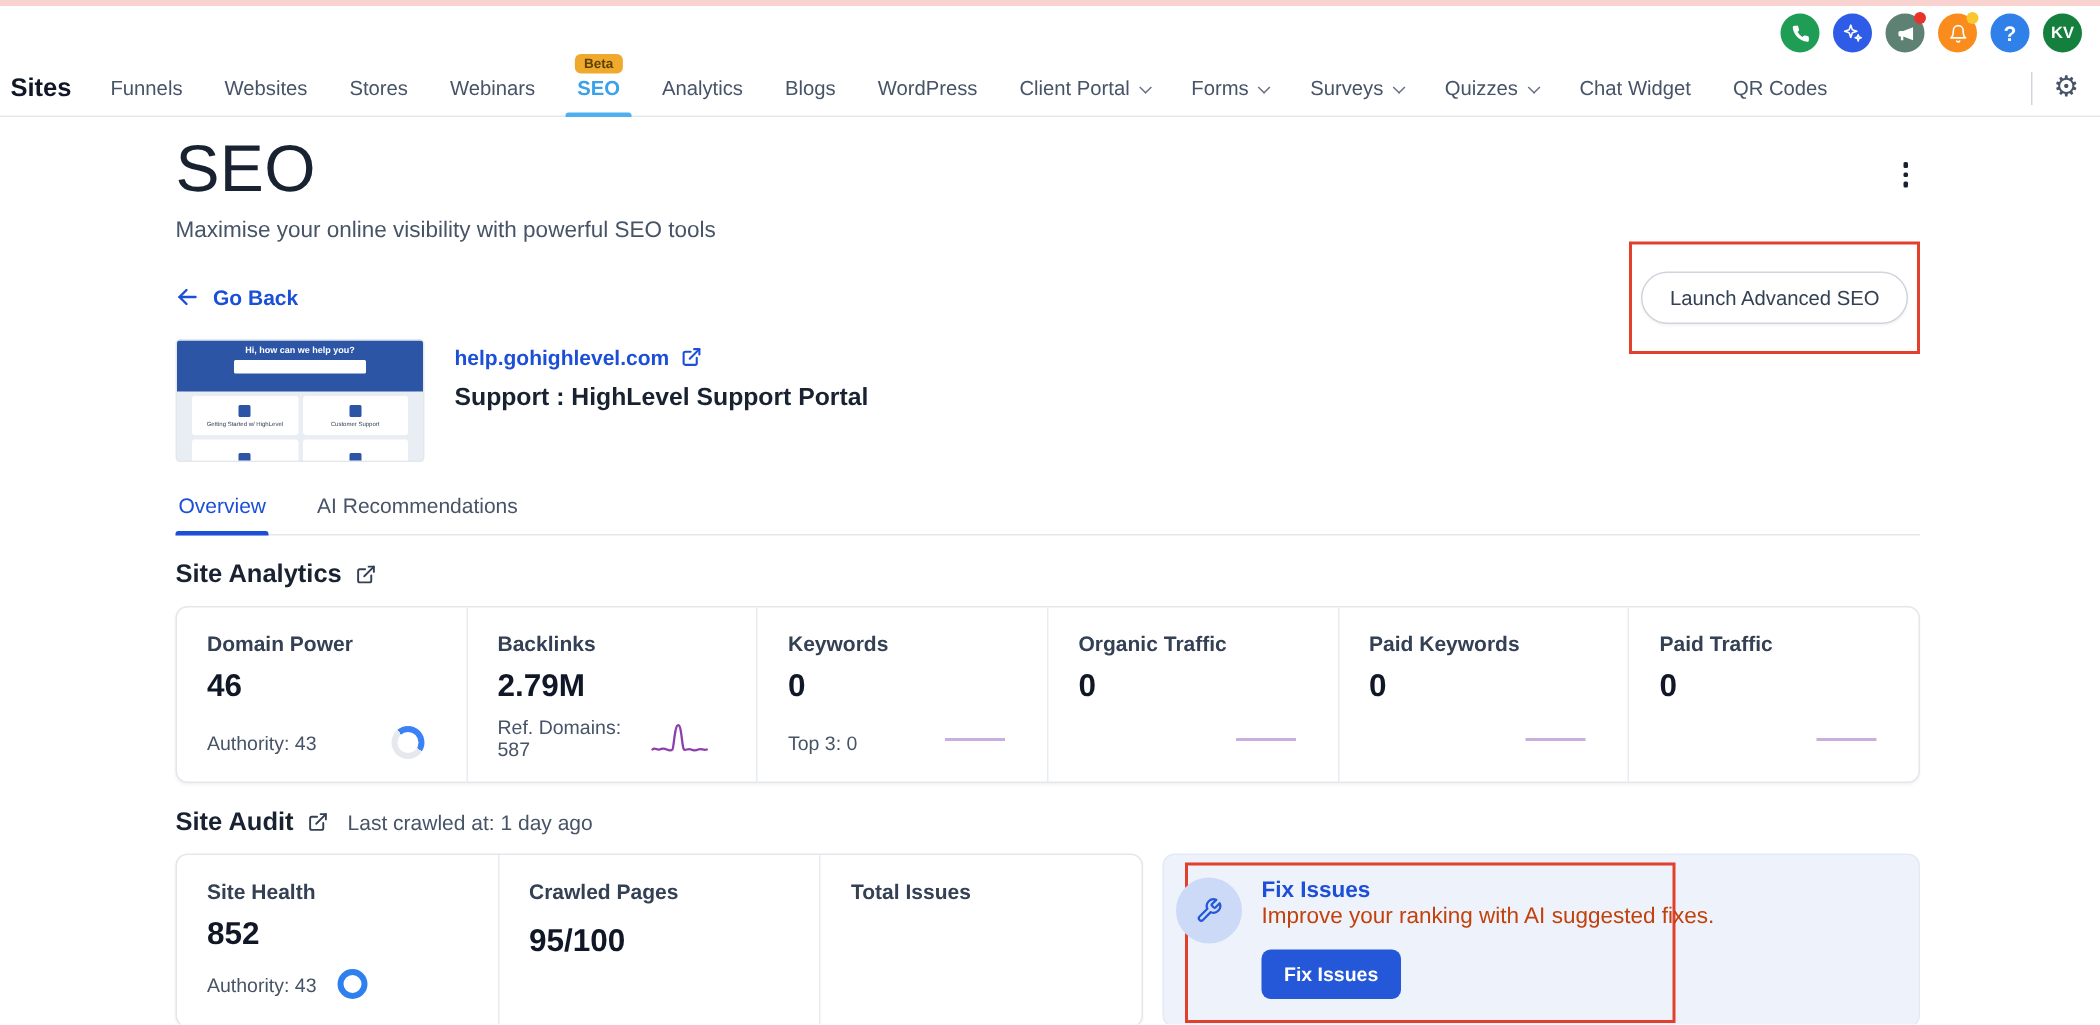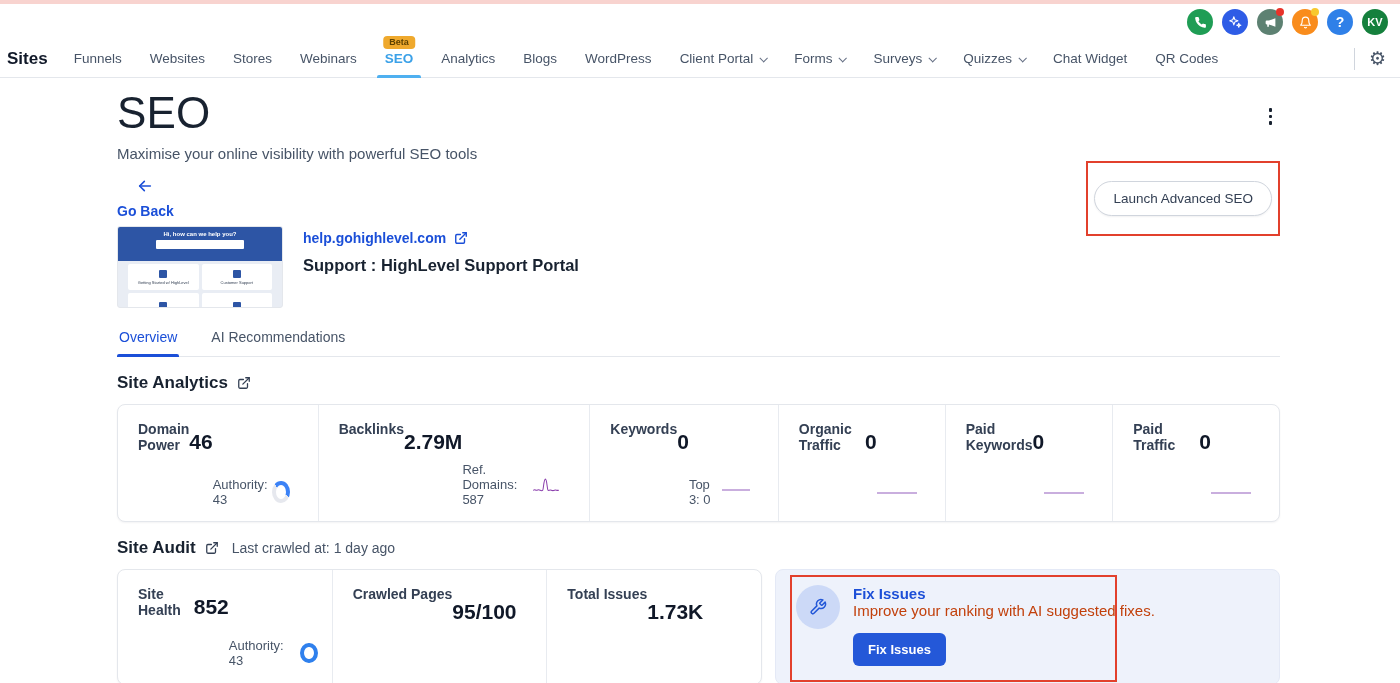--- a/index.html
+++ b/index.html
@@ -42,21 +42,21 @@
   .content { padding:0 0 0 117px; width:1400px; }
   .inner { width:1163px; }
 
   .page-head { display:flex; align-items:flex-start; justify-content:space-between; margin-top:10px; }
   h1 { font-size:44px; font-weight:500; color:#182230; letter-spacing:.2px; }
   .kebab { display:flex; flex-direction:column; gap:3px; padding:8px; margin-top:12px; cursor:pointer; }
   .kebab i { width:3.5px; height:3.5px; background:#182230; border-radius:1px; }
   .subtitle { font-size:15px; color:#475467; margin-top:7px; }
 
   .row-back { display:flex; align-items:center; justify-content:space-between; margin-top:12px; height:48px; }
-  .goback { display:flex; align-items:center; gap:9px; color:#1b4fd8; font-size:14px; font-weight:700; cursor:pointer; text-decoration:none;flex-direction:column; }
+  .goback { display:flex; align-items:center; gap:9px; color:#1b4fd8; font-size:14px; font-weight:700; cursor:pointer; text-decoration:none; }
   .red-box { border:2px solid #e2402c; }
   .launch-wrap { padding:18px 6px; }
   .launch-btn { background:#fff; border:1px solid #d0d5dd; border-radius:20px; padding:9px 18px; font-size:13.5px; font-weight:500; color:#344054; box-shadow:0 1px 2px rgba(16,24,40,.06); cursor:pointer; font-family:inherit; }
 
   
   .site-row { display:flex; gap:20px; margin-top:4px; }
   .thumb { width:166px; height:82px; border:1px solid #e4e7ec; border-radius:3px; overflow:hidden; background:#e9edf4; flex:none; cursor:pointer; }
   .thumb-head { background:#2d55a5; height:34px; text-align:center; padding-top:4px; }
   .thumb-head .t { color:#fff; font-size:6px; font-weight:700; }
   .thumb-search { width:88px; height:9px; background:#fff; border-radius:1px; margin:3px auto 0; }
@@ -76,38 +76,38 @@
 
   
   .sec-head { display:flex; align-items:center; gap:9px; margin-top:16px; }
   .sec-head h2 { font-size:17px; font-weight:700; color:#182230; }
   .sec-head .ext { color:#344054; }
   .crawled { font-size:14px; color:#475467; margin-left:4px; }
 
   
   .card { background:#fff; border:1px solid #e4e7ec; border-radius:8px; box-shadow:0 1px 2px rgba(16,24,40,.05); }
   .metrics-card { display:flex; margin-top:11px; height:118px; }
-  .mcol { flex:1; padding:16px 14px 14px 20px; display:flex; flex-direction:row; }
+  .mcol { flex:1; padding:16px 14px 14px 20px; display:flex; flex-direction:column; }
   .mcol + .mcol { border-left:1px solid #e8ebf0; }
   .mlabel { font-size:14px; font-weight:600; color:#344054; }
   .mvalue { font-size:21px; font-weight:700; color:#101828; margin-top:9px; }
   .msub { display:flex; align-items:center; margin-top:auto; font-size:13px; color:#475467; min-height:24px; }
   .viz { margin-left:auto; margin-right:14px; }
   .donut { width:22px; height:22px; border-radius:50%; background:conic-gradient(from -40deg,#3b82f6 0 45%,#e6e8ee 45% 100%); position:relative; }
   .donut::before { content:""; position:absolute; inset:4px; background:#fff; border-radius:50%; }
   .ring { width:20px; height:20px; border-radius:50%; border:4px solid #2f80ed; }
   .flatline { width:40px; height:2px; background:#c9aede; margin-bottom:4px; }
 
   
   .audit-row { display:flex; gap:13px; margin-top:11px; }
   .audit-card { display:flex; width:645px; height:116px; }
   .audit-card .mcol { padding:16px 14px 16px 20px; }
   .fix-panel { position:relative; width:505px; height:116px; background:#eef2fb; border:1px solid #e4e9f6; border-radius:8px; }
   .fix-annot { position:absolute; left:14px; top:5px; width:327px; height:107px; border:2px solid #e2402c; }
-  .fix-inner { position:absolute; left:20px; top:15px; display:flex; gap:13px; }
+  .fix-inner { position:absolute; left:8px; top:15px; display:flex; gap:13px; }
   .fix-icon-circle { width:44px; height:44px; border-radius:50%; background:#ccd9f7; display:flex; align-items:center; justify-content:center; flex:none; }
   .fix-title { font-size:15px; font-weight:700; color:#1d4fd7; }
   .fix-desc { font-size:15px; color:#c2410c; margin-top:0; }
   .fix-btn { margin-top:14px; background:#2458d8; color:#fff; border:none; border-radius:6px; padding:9px 15px; font-size:13px; font-weight:600; cursor:pointer; font-family:inherit; }
 </style>
 </head>
 <body>
 
 <div class="screen">
 
@@ -332,21 +332,20 @@
                 <span>Authority: 43</span>
                 <span class="ring" style="margin-left:14px;"></span>
               </div>
           </div>
           <div class="mcol">
             <div class="mlabel">Crawled Pages</div>
             <div class="mvalue" style="margin-top:14px;">95/100</div>
           </div>
           <div class="mcol">
             <div class="mlabel">Total Issues</div>
-            <div class="mvalue" style="margin-top:14px;">1.73K</div>
           </div>
         </div>
 
         <div class="fix-panel">
           <div class="fix-annot"></div>
           <div class="fix-inner">
             <div class="fix-icon-circle">
               <svg width="18" height="18" viewBox="0 0 24 24" fill="none" stroke="#2458d8" stroke-width="2" stroke-linecap="round" stroke-linejoin="round">
                   <path d="M14.7 6.3a1 1 0 0 0 0 1.4l1.6 1.6a1 1 0 0 0 1.4 0l3.77-3.77a6 6 0 0 1-7.94 7.94l-6.91 6.91a2.12 2.12 0 0 1-3-3l6.91-6.91a6 6 0 0 1 7.94-7.94l-3.76 3.76z"></path>
                 </svg>

